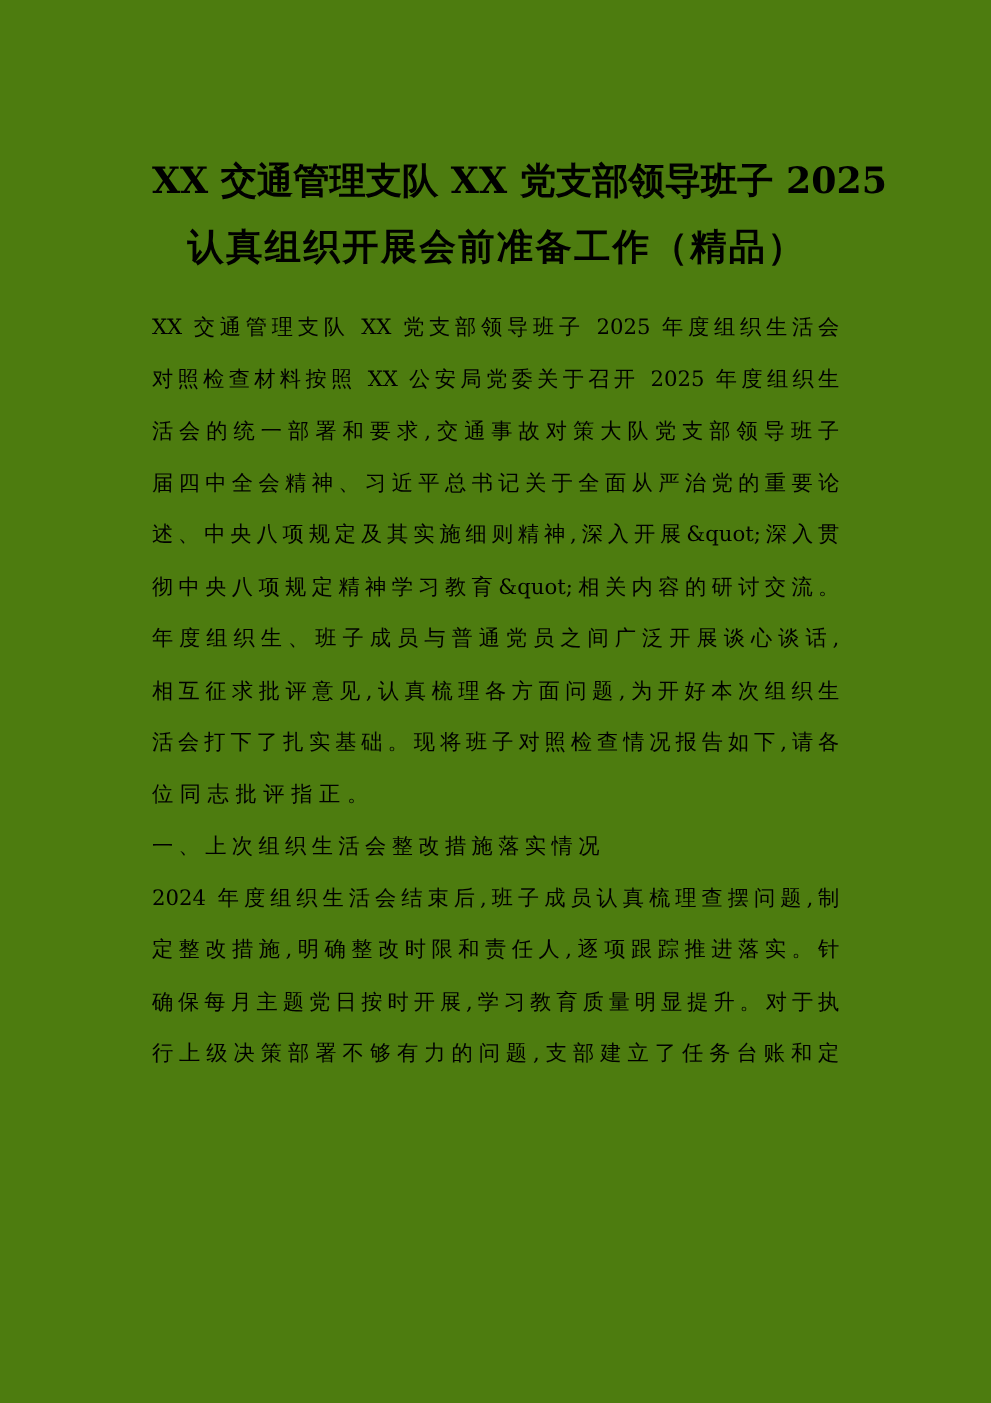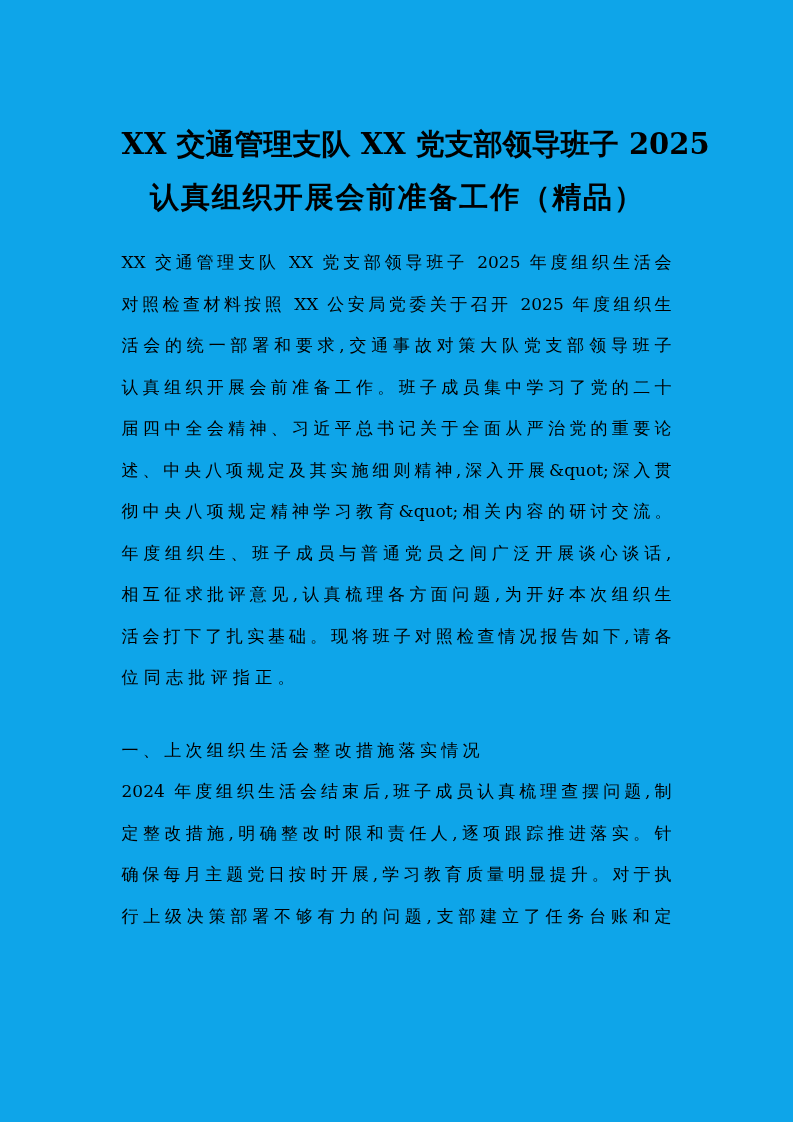--- a/index.html
+++ b/index.html
@@ -2,21 +2,21 @@
 <html><head>
 <meta charset="utf-8">
 <style>
   * { margin: 0; padding: 0; box-sizing: border-box; }
   html, body { background: #ffffff; }
   body {
     width: 793px; height: 1122px; overflow: hidden;
     font-family: "DejaVu Serif", "Liberation Serif", serif;
   }
   .page {
-    width: 793px; height: 1122px; background: #0ea5e9; color: #000000;
+    width: 793px; height: 1122px; background: #4d7c0f; color: #000000;
     position: relative;
   }
   .title {
     padding-top: 118px;
     width: 550px; margin: 0 auto;
     font-size: 29px; font-weight: 700; color: #000000;
   }
   .title .line { line-height: 53px; height: 53px; }
   .doc-body {
     width: 550px; margin: 18px auto 0;
@@ -25,40 +25,39 @@
   .line {
     display: block;
     line-height: 41.5px; height: 41.5px;
     white-space: nowrap;
     text-align: justify;
     text-align-last: justify;
     text-justify: inter-character;
   }
   .t2 { width: 493px; margin: 0 auto; }
   .w173 { width: 173px; }
-  .w358 { width: 358px; margin-top: 31px; }
+  .w358 { width: 358px; }
   .w415 { width: 415px; }
 </style>
 </head>
 <body>
 
 <div class="page">
 
   <div class="title">
     <span class="line">XX 交通管理支队 XX 党支部领导班子 2025</span>
     <span class="line t2">认真组织开展会前准备工作（精品）</span>
   </div>
 
   <div class="doc-body">
 
     <div class="para">
       <span class="line">XX 交通管理支队 XX 党支部领导班子 2025 年度组织生活会</span>
       <span class="line">对照检查材料按照 XX 公安局党委关于召开 2025 年度组织生</span>
       <span class="line">活会的统一部署和要求,交通事故对策大队党支部领导班子</span>
-      <span class="line">认真组织开展会前准备工作。班子成员集中学习了党的二十</span>
       <span class="line">届四中全会精神、习近平总书记关于全面从严治党的重要论</span>
       <span class="line">述、中央八项规定及其实施细则精神,深入开展&amp;quot;深入贯</span>
       <span class="line">彻中央八项规定精神学习教育&amp;quot;相关内容的研讨交流。</span>
       <span class="line">年度组织生、班子成员与普通党员之间广泛开展谈心谈话,</span>
       <span class="line">相互征求批评意见,认真梳理各方面问题,为开好本次组织生</span>
       <span class="line">活会打下了扎实基础。现将班子对照检查情况报告如下,请各</span>
       <span class="line w173">位同志批评指正。</span>
     </div>
 
     <div class="para">

